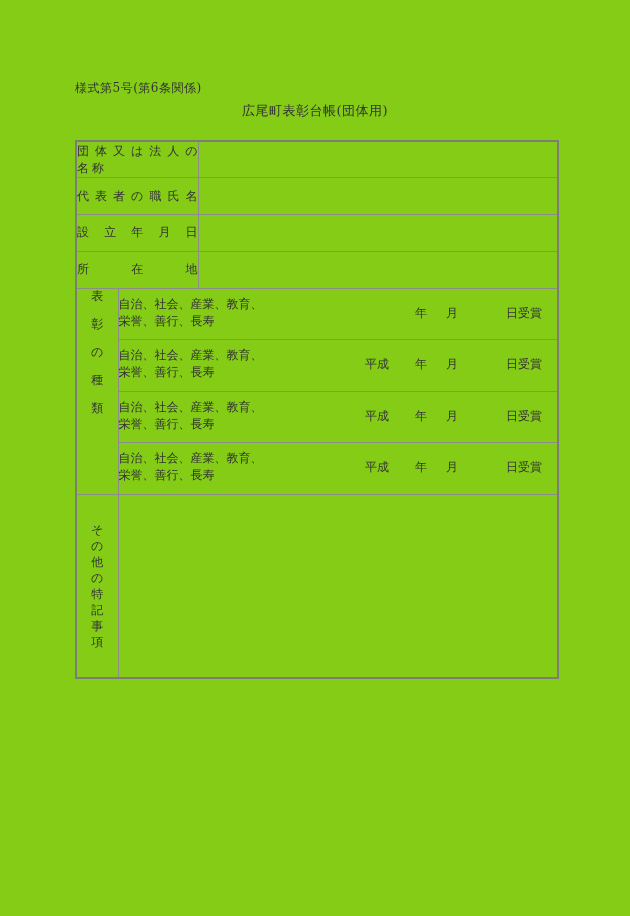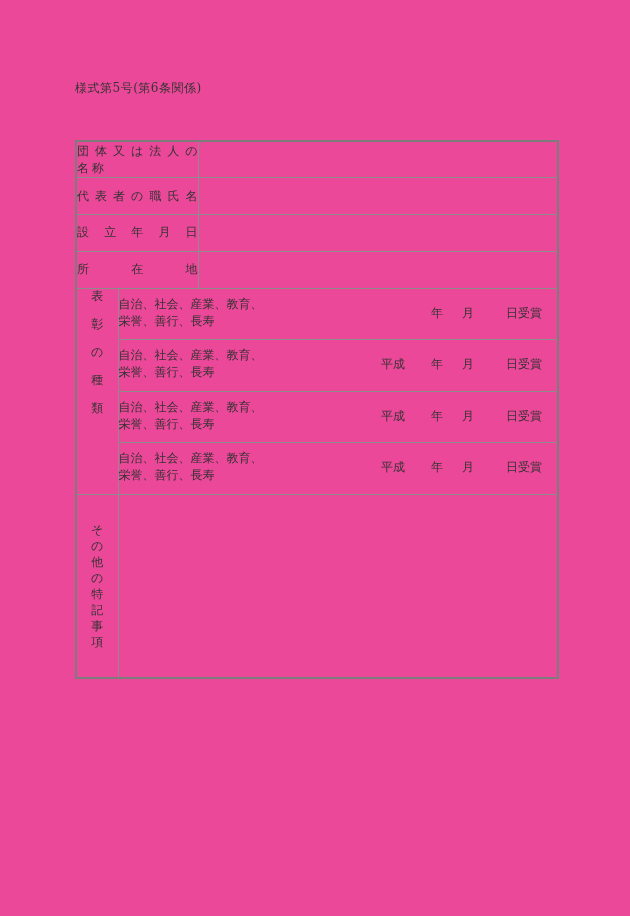--- a/index.html
+++ b/index.html
@@ -1,20 +1,20 @@
 <!DOCTYPE html>
 <html><head>
 <meta charset="utf-8">
 <style>
   html, body { margin: 0; padding: 0; background: #fbfbfb; }
   .page {
     position: relative;
     width: 630px;
     height: 916px;
-    background: #ec4899;
+    background: #84cc16;
     font-family: "DejaVu Serif", "Liberation Serif", serif;
     color: #333;
     overflow: hidden;
   }
   .form-number {
     position: absolute;
     left: 75px;
     top: 80px;
     font-size: 12px;
     letter-spacing: 0.5px;
@@ -68,31 +68,32 @@
     right: 15px;
     top: 50%;
     transform: translateY(-50%);
     display: flex;
     white-space: nowrap;
     line-height: 1;
   }
   .era { display: inline-block; width: 24px; }
   .yy { margin-left: 26px; }
   .mm { margin-left: 19px; }
-  .dd { margin-left: 32px; }
+  .dd { margin-left: 48px; }
 
   tr.notes-row { height: 184px; }
   td.notes-cell { vertical-align: top; }
 </style>
 </head>
 <body>
 
 <div class="page">
 
   <div class="form-number">様式第5号(第6条関係)</div>
+  <div class="page-title">広尾町表彰台帳(団体用)</div>
 
   <table class="register">
     <colgroup>
       <col style="width:42px">
       <col style="width:80px">
       <col style="width:360px">
     </colgroup>
 
     <tbody>
         <tr class="field-row">

